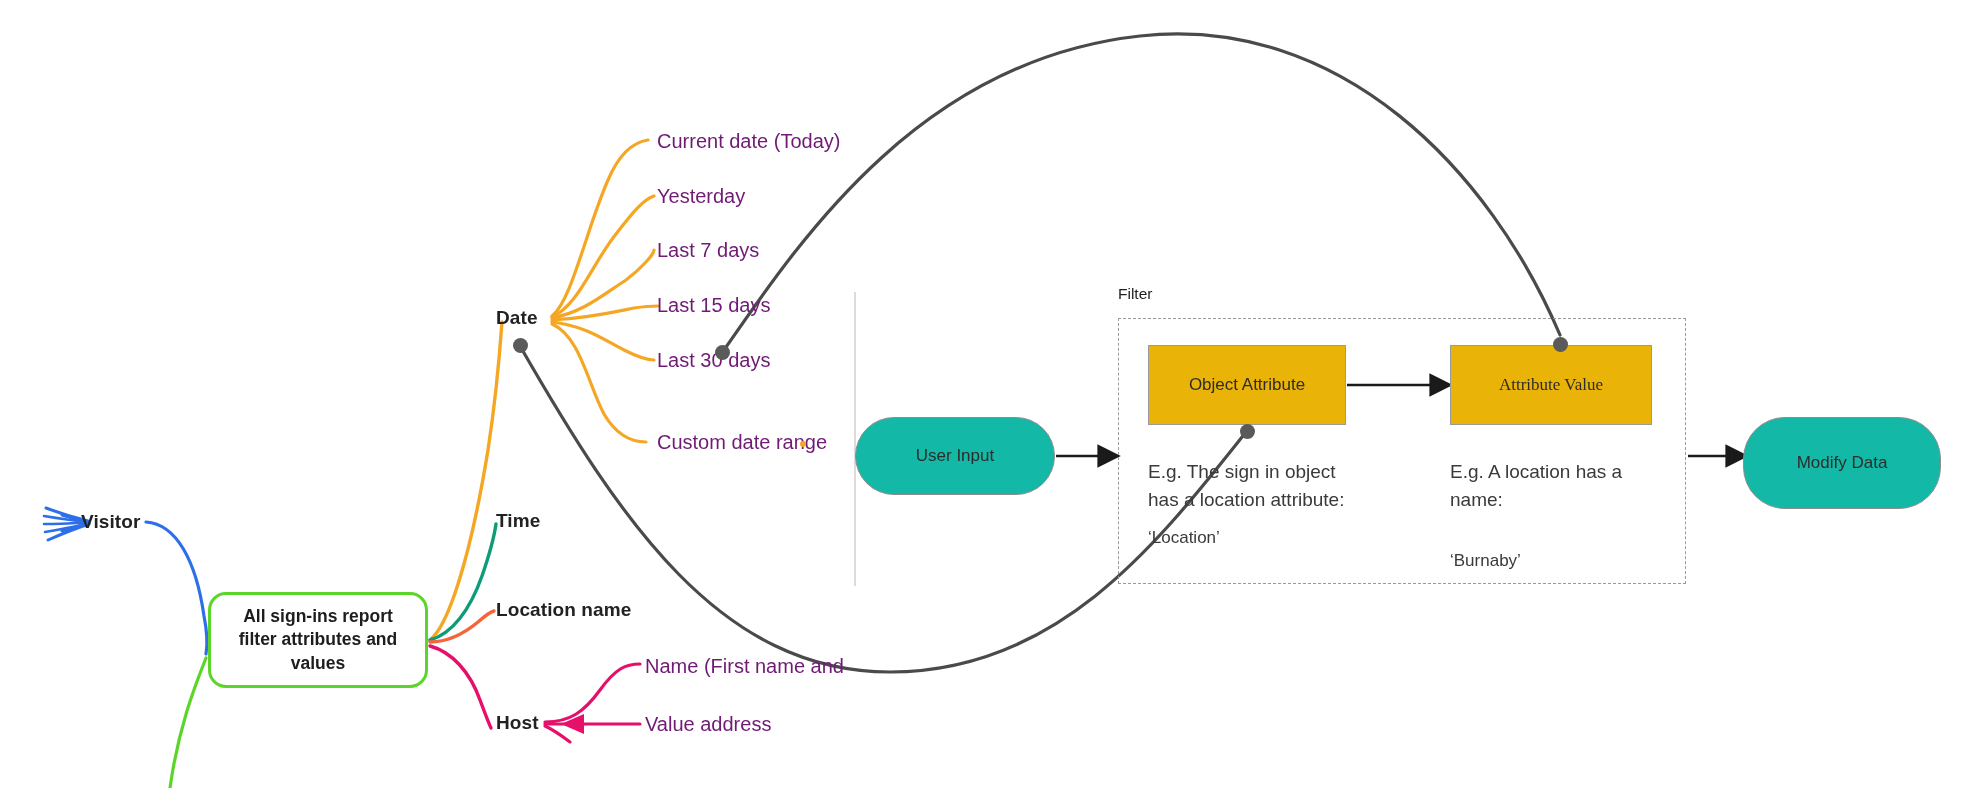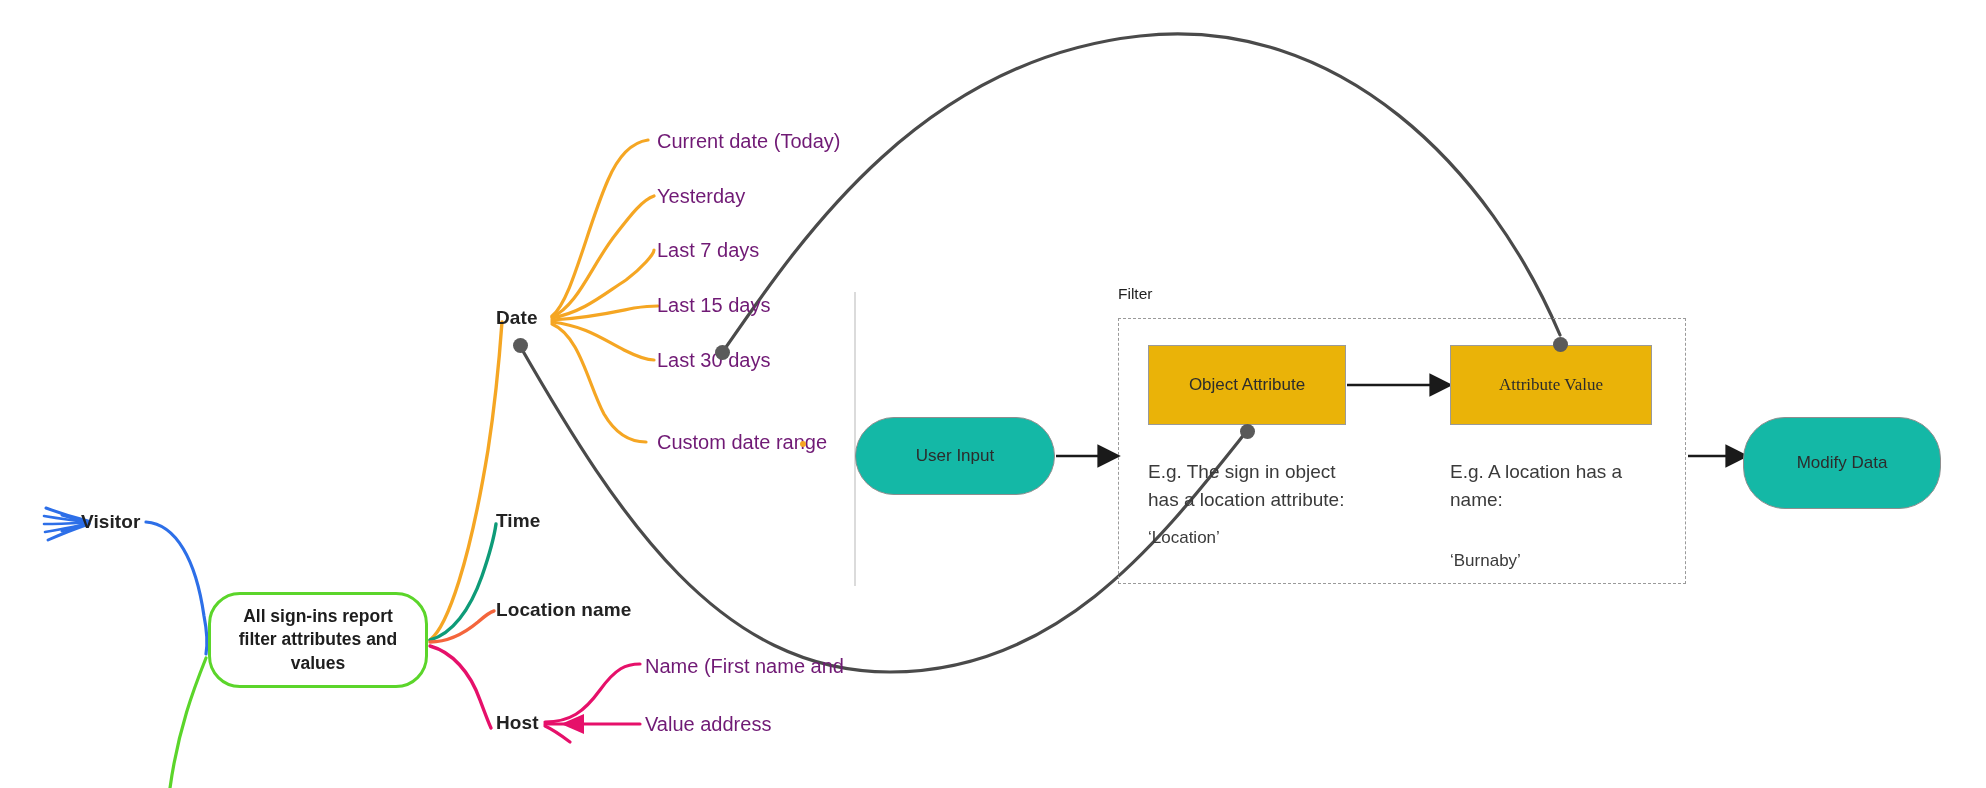--- a/index.html
+++ b/index.html
@@ -47,21 +47,21 @@
   }
 
   
   #root-node {
     position: absolute;
     left: 208px;
     top: 592px;
     width: 220px;
     height: 96px;
     border: 3px solid #5BD52A;
-    border-radius: 32px;
+    border-radius: 18px;
     background: #ffffff;
     display: flex;
     align-items: center;
     justify-content: center;
     box-sizing: border-box;
   }
   #root-node .root-text {
     font-weight: bold;
     font-size: 17.5px;
     line-height: 1.33;

